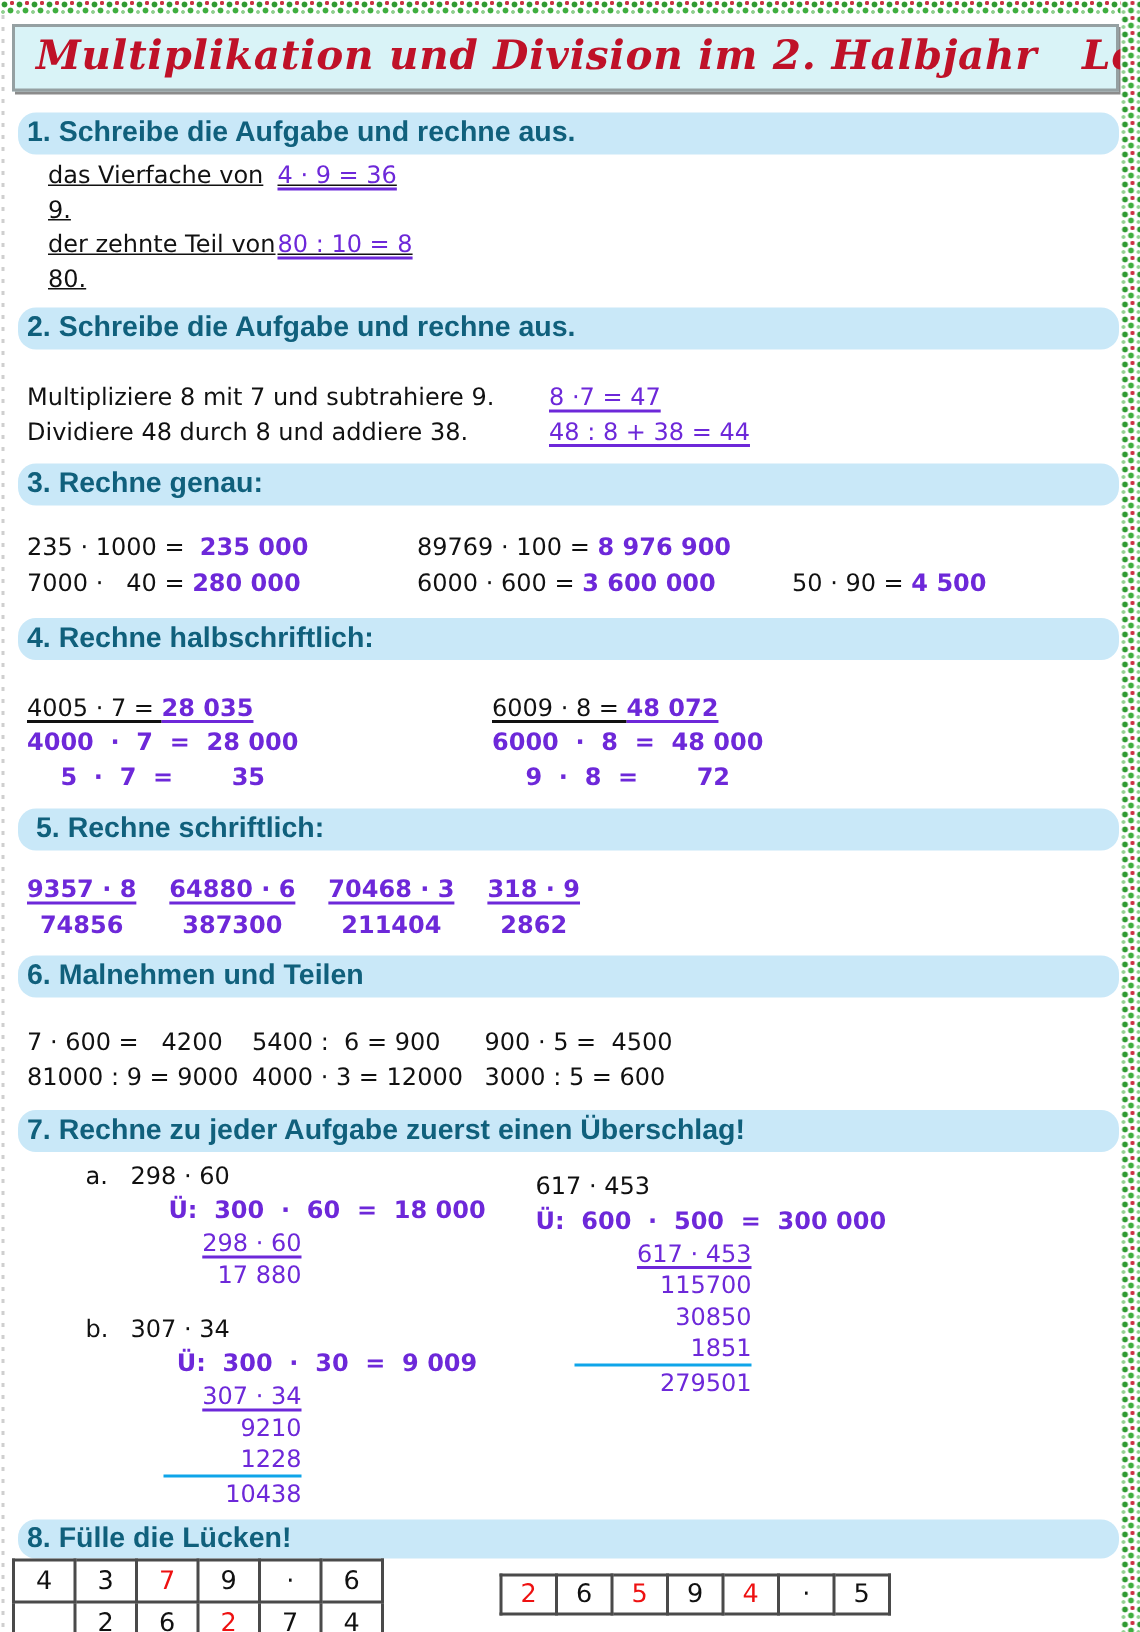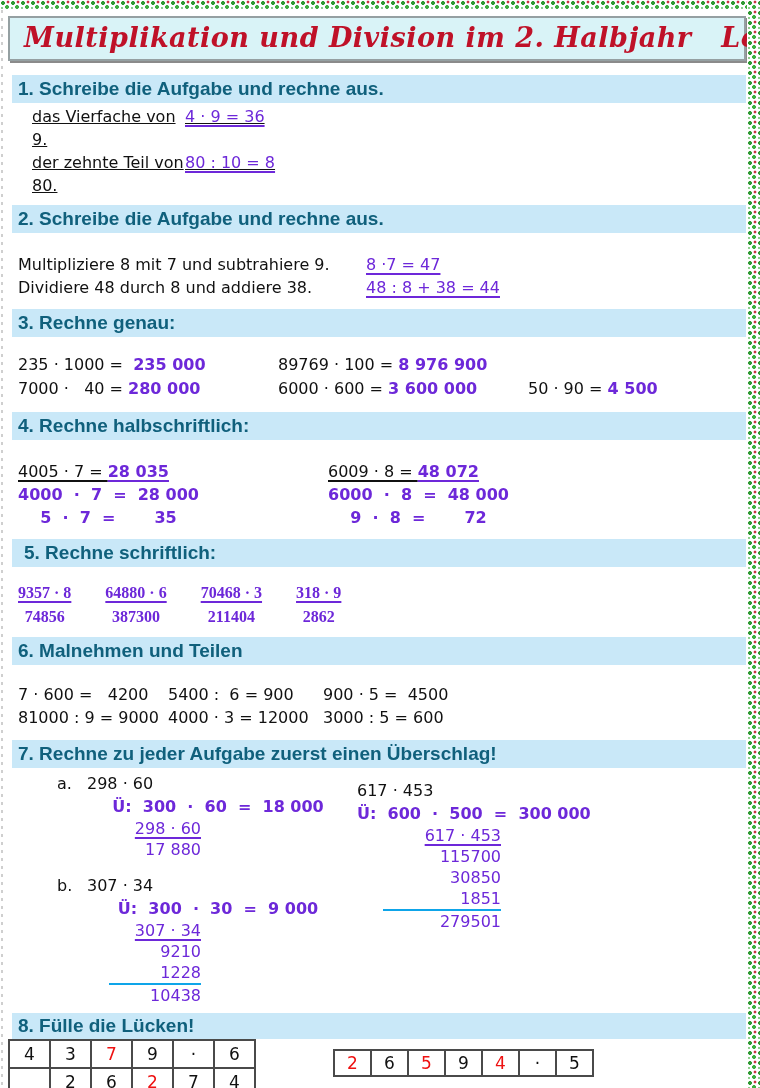--- a/index.html
+++ b/index.html
@@ -30,37 +30,38 @@
     box-shadow:2px 2px 0 rgba(100,100,100,.75);
     padding:4px 10px 6px 14px;text-align:center;
     font-family:"DejaVu Serif",serif;font-style:italic;font-weight:bold;
     font-size:27px;color:#bf1128;white-space:pre;letter-spacing:.5px;
   }
   
   .sec-h{
     background:#c9e8f8;color:#10607c;font-weight:700;font-size:19px;
     line-height:28px;height:28px;padding-left:6px;margin-left:4px;
     font-family:"Liberation Sans","DejaVu Sans",sans-serif;
+    border-radius:12px;
   }
   .red{color:#6d28d9;}
   .bold{font-weight:700;}
   .u{text-decoration:underline;text-decoration-thickness:2px;text-underline-offset:3px;}
   .pre{white-space:pre;}
   .row23{line-height:23px;}
   
   .qa-grid{display:grid;}
   #s1-rows{margin:2px 0 0 24px;grid-template-columns:153px auto;text-decoration:underline;}
   #s2-rows{margin:20px 0 0 10px;grid-template-columns:348px auto;}
   
   #s3-grid{display:grid;grid-template-columns:260px 250px auto;margin:16px 0 0 10px;line-height:24px;}
   
   #s4-grid{display:grid;grid-template-columns:310px auto;margin:20px 0 0 10px;}
   .s4-block div{line-height:23px;}
   
-  #s5-row{display:flex;margin:14px 0 0 10px;gap:34px;line-height:24px;font-family:Liberation Serif, serif;}
+  #s5-row{display:flex;margin:14px 0 0 10px;gap:22px;line-height:24px;}
   .s5-item{text-align:center;}
   
   #s6-grid{display:grid;grid-template-columns:150px 155px auto;margin:18px 0 0 10px;line-height:23px;}
   
   #s7-content{display:flex;margin-top:4px;}
   #s7-left{width:300px;margin-left:49px;}
   .s7-block div{line-height:23px;}
   .s7-tag{display:inline-block;width:30px;}
   .s7-est{margin-left:22px;text-align:center;}
   .work-col{width:92px;margin-left:52px;text-align:right;}
@@ -165,21 +166,21 @@
         <div><span class="s7-tag">a.</span><span>298 · 60</span></div>
         <div class="s7-est red bold pre">Ü:  300  ·  60  =  18 000</div>
         <div class="work-col red">
           <div class="u">298 · 60</div>
           <div>17 880</div>
         </div>
       </div>
       <div class="gap-b"></div>
       <div class="s7-block">
         <div><span class="s7-tag">b.</span><span>307 · 34</span></div>
-        <div class="s7-est red bold pre">Ü:  300  ·  30  =  9 000</div>
+        <div class="s7-est red bold pre">Ü:  300  ·  30  =  9 009</div>
         <div class="work-col red">
           <div class="u">307 · 34</div>
           <div>9210</div>
           <div class="sumline">1228</div>
           <div>10438</div>
         </div>
       </div>
     </div>
     <div id="s7-right">
       <div class="s7-block">

